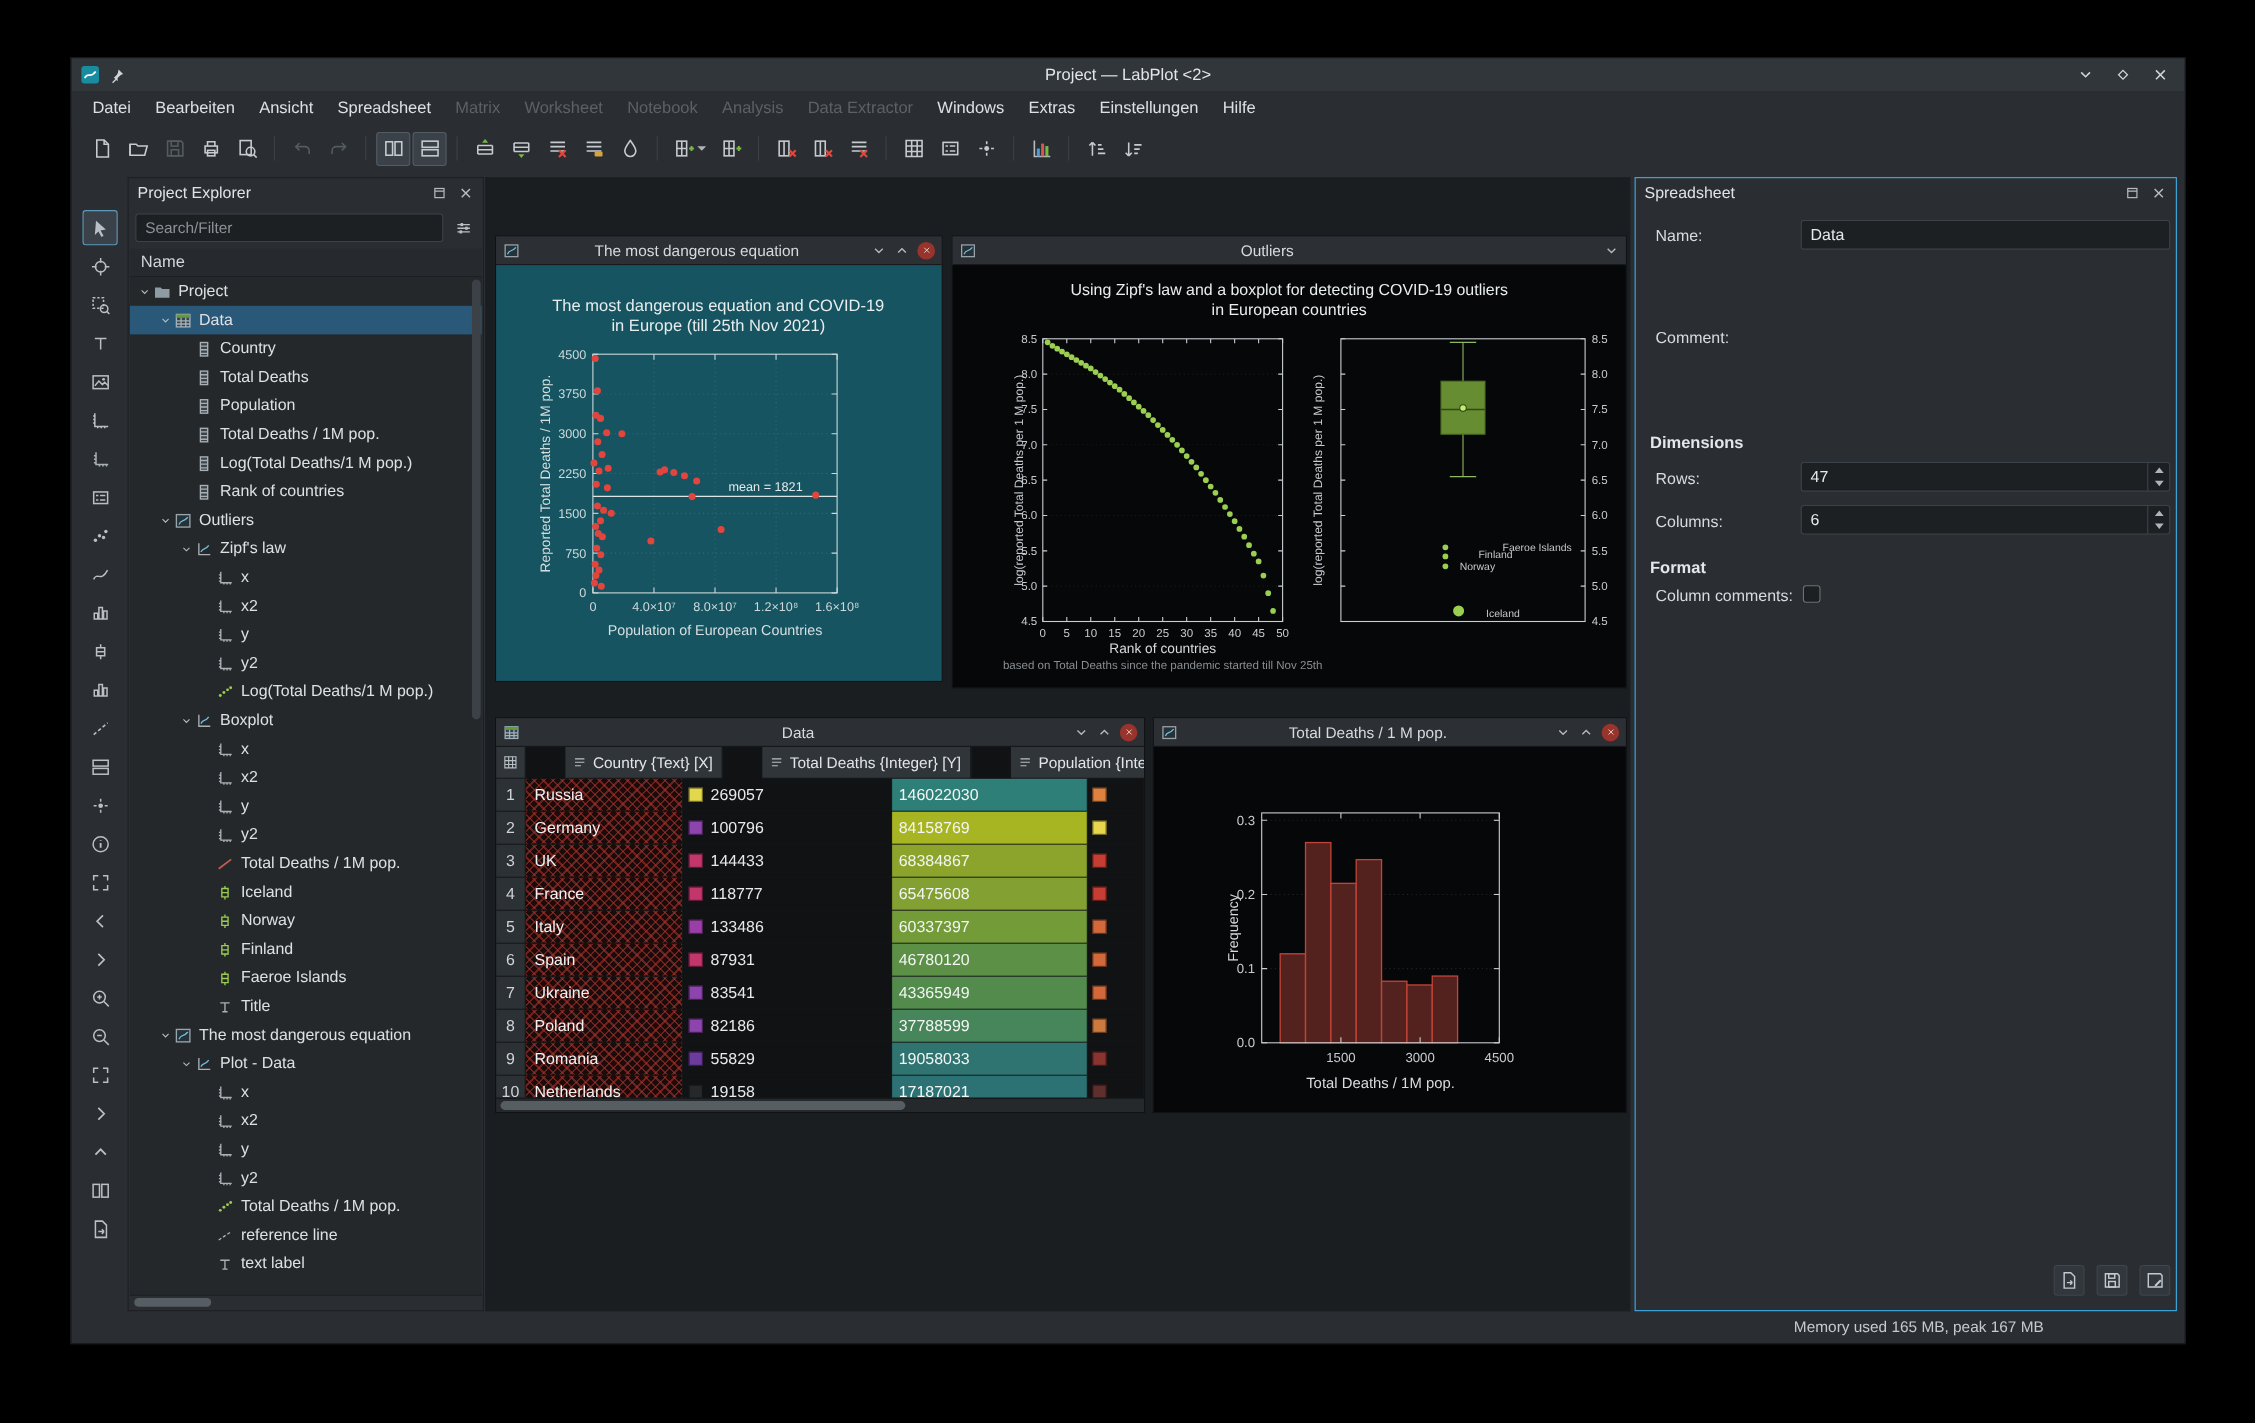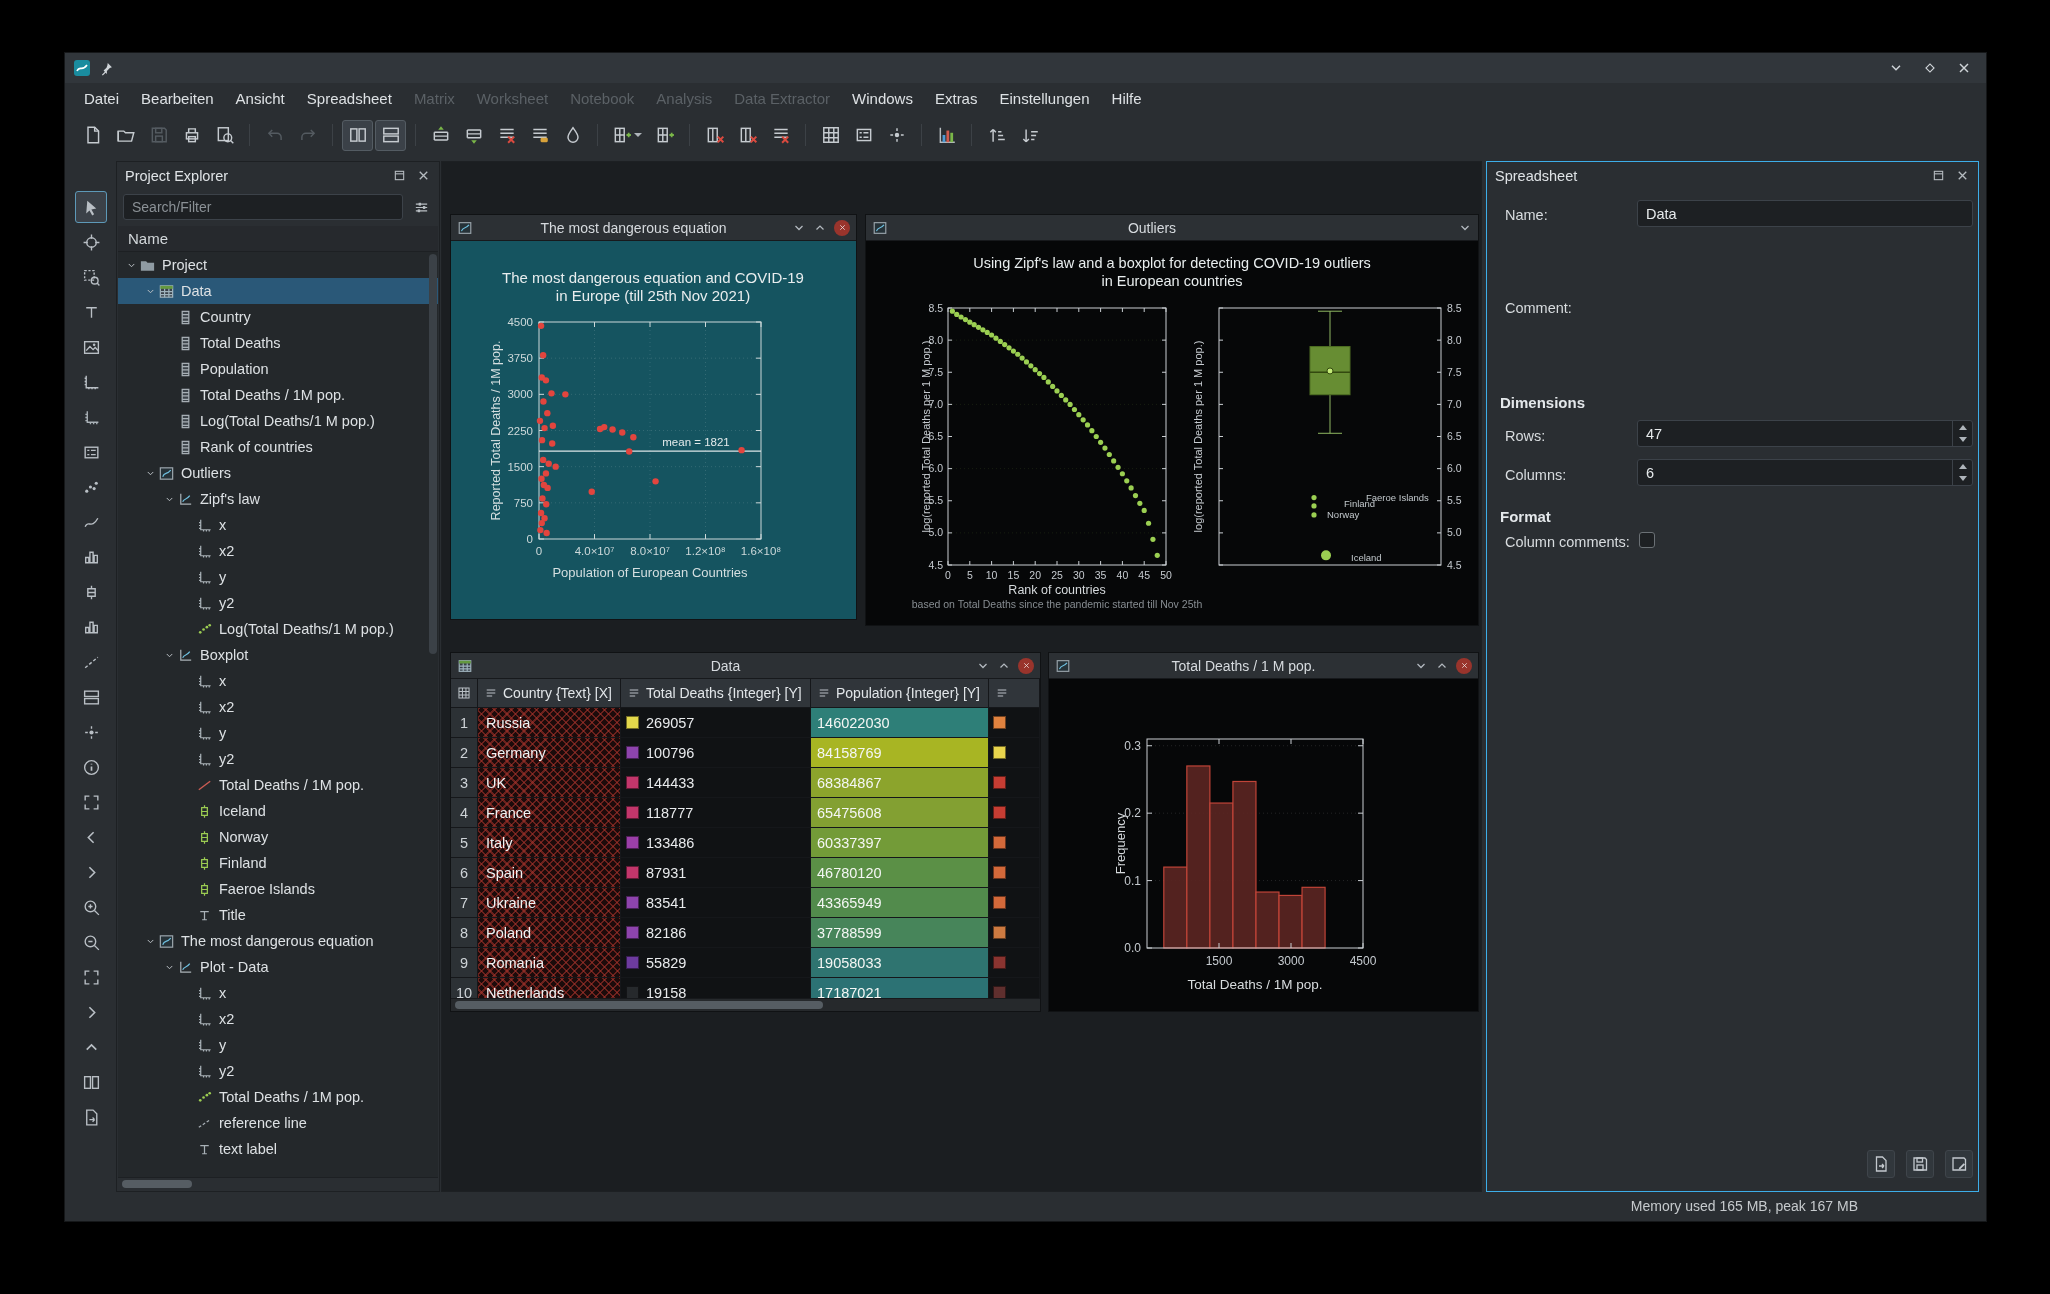--- a/index.html
+++ b/index.html
@@ -56,21 +56,21 @@
   .win-tb{height:26px;background:#2c3034;display:flex;align-items:center;padding:0 6px;border-bottom:1px solid #17191c;position:relative;}
   .wtitle{position:absolute;left:30px;right:70px;text-align:center;font-size:14px;color:#d6dade;pointer-events:none;white-space:nowrap;overflow:hidden;}
   .wbtns{margin-left:auto;display:flex;align-items:center;gap:7px;color:#b4bac0;}
   .wclose{width:16px;height:16px;border-radius:50%;background:#99342c;display:flex;align-items:center;justify-content:center;color:#ecdedc;}
   .wcontent{position:relative;overflow:hidden;}
   svg{display:block;}
   svg text{font-family:"Liberation Sans","DejaVu Sans",sans-serif;}
   
   .tablewrap{position:absolute;left:0;top:0;right:0;bottom:13px;overflow:hidden;font-size:14.5px;}
   .trow{display:flex;height:30px;}
-  .trow.head{height:29px;}
+  .trow.head{height:29px;gap:36px;}
   .tc{display:flex;align-items:center;border-right:1px solid #15171a;border-bottom:1px solid #15171a;overflow:hidden;flex:0 0 auto;}
   .th{background:#30353a;color:#e2e6e9;font-size:14px;gap:5px;padding-left:6px;}
   .th .hic{color:#b9c0c5;display:inline-flex;}
   .tnum{background:#2c3135;color:#ced3d7;justify-content:center;}
   .tcountry{color:#f0f2f3;padding-left:8px;background-color:#1c0b0b;
     background-image:repeating-linear-gradient(45deg,rgba(170,52,44,.55) 0 1.5px,transparent 1.5px 6px),
                      repeating-linear-gradient(135deg,rgba(170,52,44,.55) 0 1.5px,transparent 1.5px 6px);}
   .tdeaths{background:#101214;color:#e8eaec;padding-left:5px;gap:7px;}
   .sw{width:13px;height:13px;flex:0 0 13px;border:1px solid rgba(0,0,0,.5);}
   .tpop{color:#f4f6f4;padding-left:6px;}
@@ -110,20 +110,21 @@
             <rect x="1" y="1" width="16" height="16" rx="3" fill="#1a8c9f"></rect>
             <path d="M4 12c3-6 5 1 10-6" stroke="#fff" stroke-width="1.6" fill="none"></path>
           </svg>
         </span>
       <span style="display: inline-flex;">
           <svg width="15" height="15" viewBox="0 0 18 18" fill="none" stroke-width="1.3">
             <path d="M10.5 2.5l5 5-2.5 1-3.5 3.5V15.5L8 14l-3.5 3.5-1-1L7 13 5.5 11.5 9 8l1-2.5z" fill="currentColor"></path>
           </svg>
         </span>
     </span>
+    <span class="tb-title">Project — LabPlot &lt;2&gt;</span>
     <span class="tb-right">
       <span style="display: inline-flex;">
           <svg width="16" height="16" viewBox="0 0 18 18" fill="none" stroke-width="1.3">
             <path d="M4.5 6.5L9 11l4.5-4.5" fill="none" stroke="currentColor" stroke-width="1.6"></path>
           </svg>
         </span>
       <span style="display: inline-flex;">
           <svg width="16" height="16" viewBox="0 0 18 18" fill="none" stroke-width="1.3">
             <rect x="5.8" y="5.8" width="6.4" height="6.4" fill="none" stroke="currentColor" transform="rotate(45 9 9)"></rect>
           </svg>

